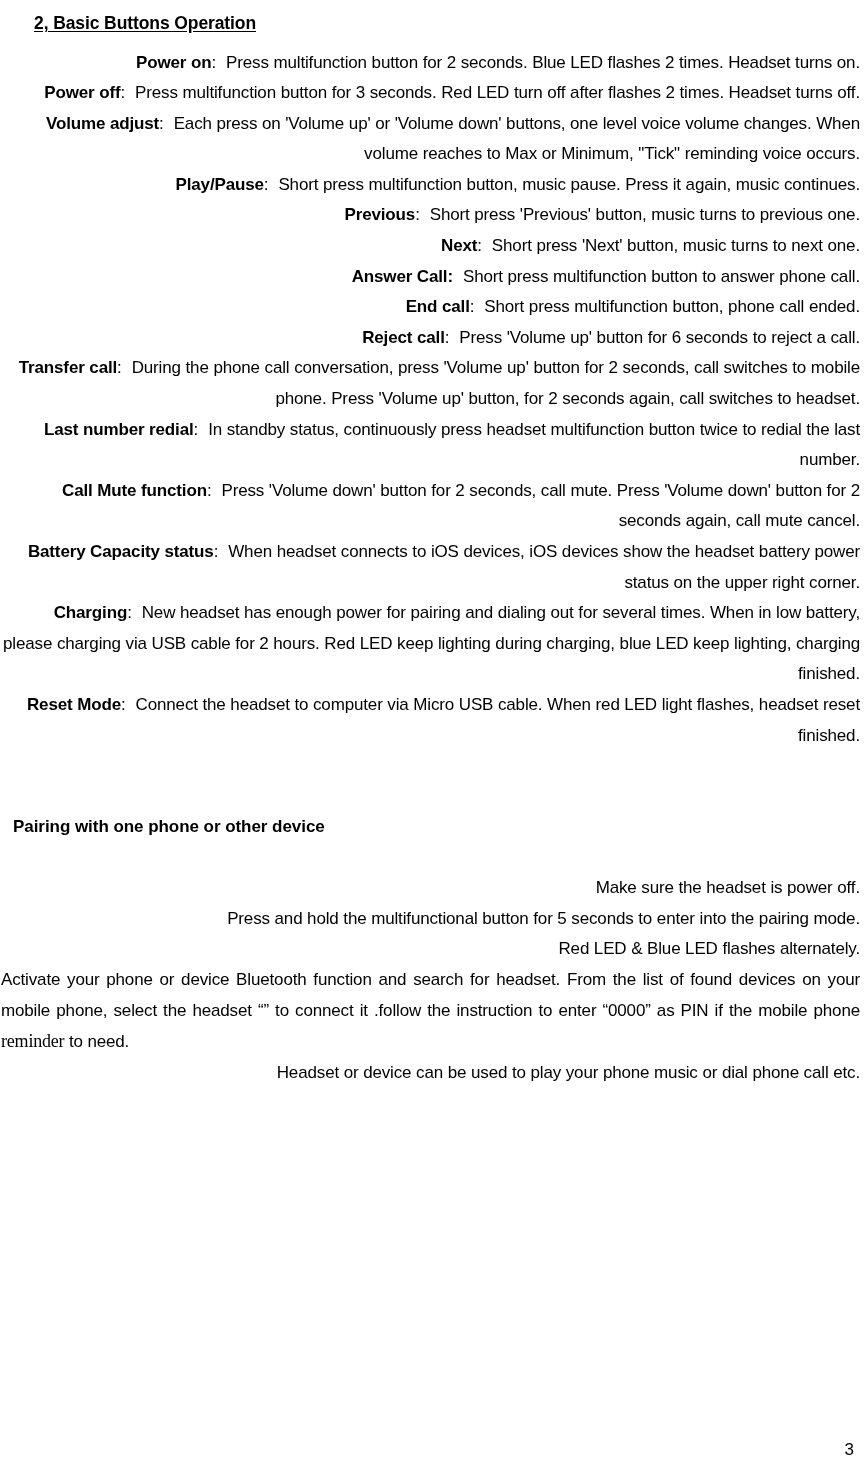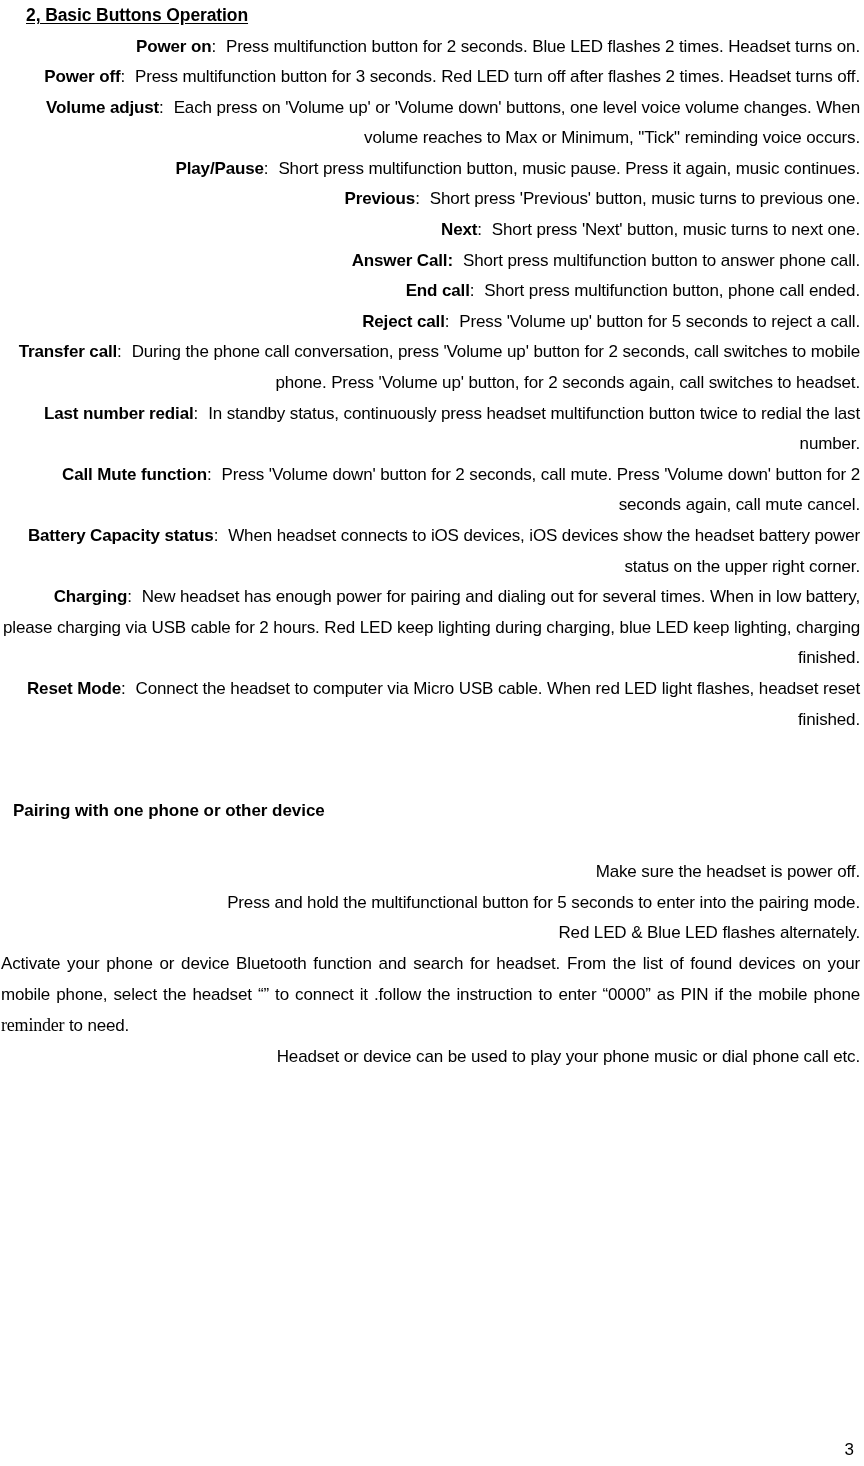--- a/index.html
+++ b/index.html
@@ -32,21 +32,21 @@
     line-height: 30.5px;
     text-decoration: underline;
     text-underline-offset: 2px;
     display: inline-block;
     letter-spacing: -0.1px;
     margin: 0;
     white-space: nowrap;
   }
   .heading-row {
     line-height: 30.5px;
-    margin: 0;
+    margin: 8px;
     padding-left: 25px;
   }
   
   .subheading {
     font-size: 17px;
     font-weight: bold;
     line-height: 30.5px;
     margin: 0;
     letter-spacing: -0.05px;
     padding-left: 12px;
@@ -113,21 +113,21 @@
     <p class="para"><b class="term">Play/Pause</b><span>:</span><span class="spacer-wide"></span><span>Short press multifunction button, music pause. Press it again, music continues.</span></p>
 
     <p class="para"><b class="term">Previous</b><span>:</span><span class="spacer-wide"></span><span>Short press 'Previous' button, music turns to previous one.</span></p>
 
     <p class="para"><b class="term">Next</b><span>:</span><span class="spacer-wide"></span><span>Short press 'Next' button, music turns to next one.</span></p>
 
     <p class="para"><b class="term">Answer Call:</b><span></span><span class="spacer-wide"></span><span>Short press multifunction button to answer phone call.</span></p>
 
     <p class="para"><b class="term">End call</b><span>:</span><span class="spacer-wide"></span><span>Short press multifunction button, phone call ended.</span></p>
 
-    <p class="para"><b class="term">Reject call</b><span>:</span><span class="spacer-wide"></span><span>Press 'Volume up' button for 5 seconds to reject a call.</span></p>
+    <p class="para"><b class="term">Reject call</b><span>:</span><span class="spacer-wide"></span><span>Press 'Volume up' button for 6 seconds to reject a call.</span></p>
 
     <p class="para"><b class="term">Transfer call</b><span>:</span><span class="spacer-wide"></span><span>During the phone call conversation, press 'Volume up' button for 2 seconds, call switches to mobile phone. Press 'Volume up' button, for 2 seconds again, call switches to headset.</span></p>
 
     <p class="para"><b class="term">Last number redial</b><span>:</span><span class="spacer-wide"></span><span>In standby status, continuously press headset multifunction button twice to redial the last number.</span></p>
 
     <p class="para"><b class="term">Call Mute function</b><span>:</span><span class="spacer-wide"></span><span>Press 'Volume down' button for 2 seconds, call mute. Press 'Volume down' button for 2 seconds again, call mute cancel.</span></p>
 
     <p class="para"><b class="term">Battery Capacity status</b><span>:</span><span class="spacer-wide"></span><span>When headset connects to iOS devices, iOS devices show the headset battery power status on the upper right corner.</span></p>
 
     <p class="para"><b class="term">Charging</b><span>:</span><span class="spacer-wide"></span><span>New headset has enough power for pairing and dialing out for several times. When in low battery, please charging via USB cable for 2 hours. Red LED keep lighting during charging, blue LED keep lighting, charging finished.</span></p>

